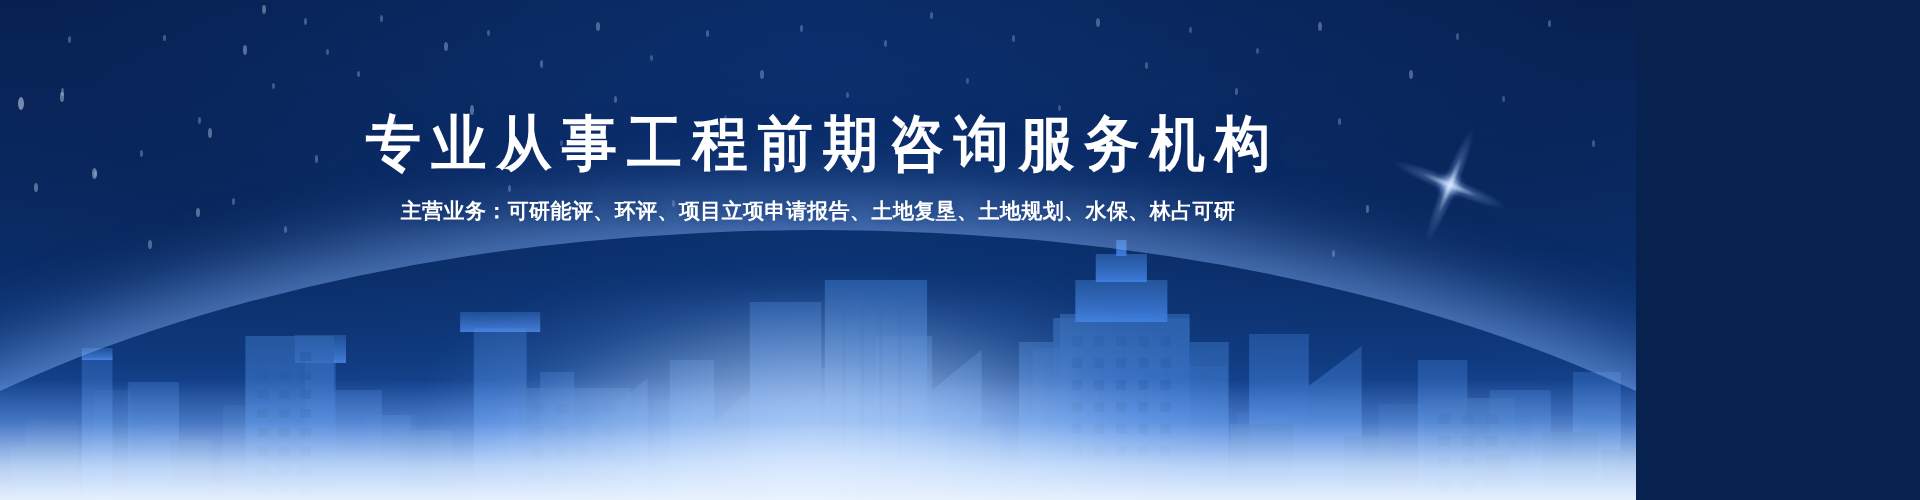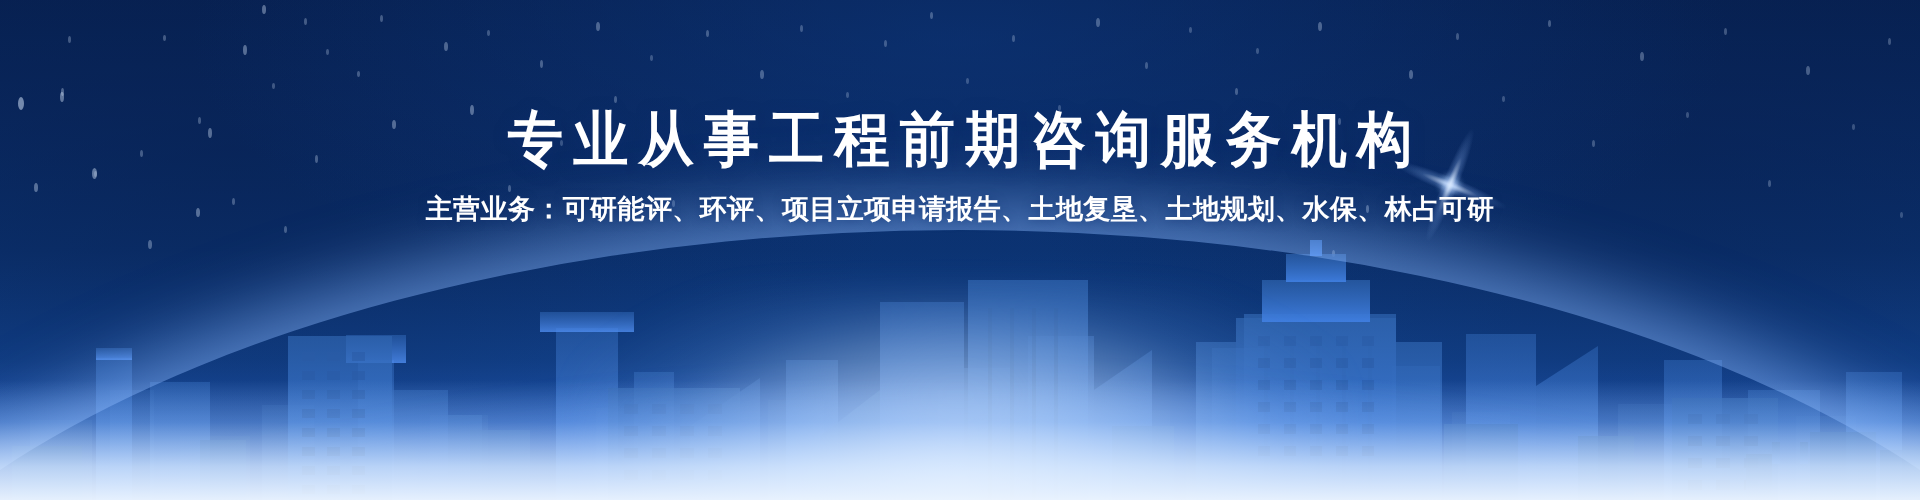--- a/index.html
+++ b/index.html
@@ -5,24 +5,24 @@
 <style>
   html, body {
     margin: 0;
     padding: 0;
     background: #07224f;
   }
   * { box-sizing: border-box; }
 
   .banner {
     position: relative;
-    width: 1920px;
+    width: 1636px;
     height: 500px;
     overflow: hidden;
-    font-family: Liberation Mono, monospace;
+    font-family: Liberation Serif, serif;
     background: linear-gradient(180deg,
         #072152 0%,
         #092a63 28%,
         #0b3270 50%,
         #12428c 72%,
         #2259b8 88%,
         #3f74d6 100%);
   }
 
   
@@ -177,21 +177,21 @@
     line-height: 34px;
     font-weight: 500;
     letter-spacing: 2.5px;
     text-indent: 2.5px;
     white-space: nowrap;
     text-shadow: 0 1px 10px rgba(12,44,110,0.5);
   }
   .services {
     margin-top: 22px;
     color: #ffffff;
-    font-size: 27px;
+    font-size: 21px;
     line-height: 26px;
     font-weight: 700;
     letter-spacing: 0.4px;
     white-space: nowrap;
     text-shadow: 0 1px 8px rgba(12,44,110,0.5);
   }
 </style>
 </head>
 <body>
 

